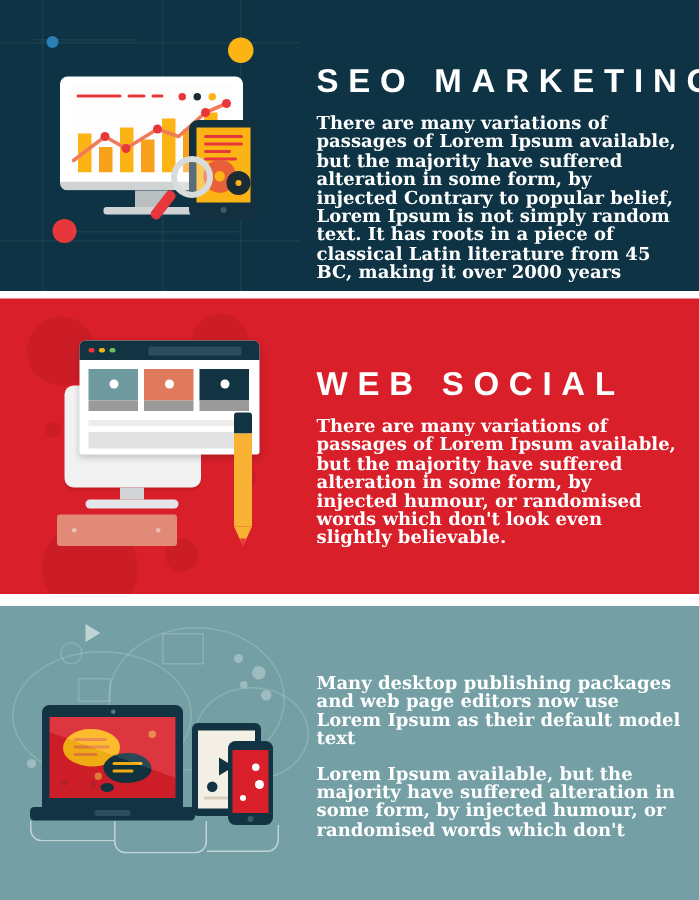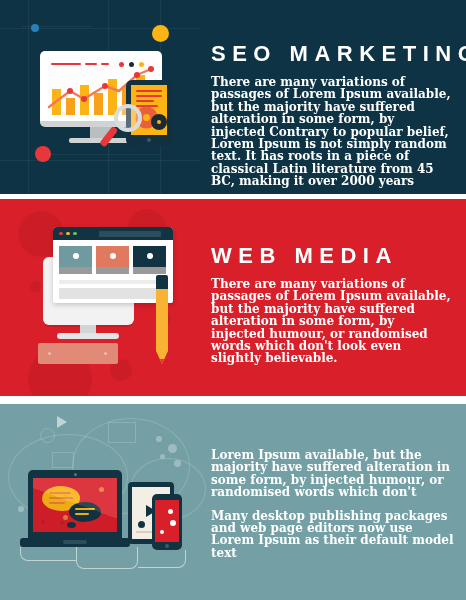--- a/index.html
+++ b/index.html
@@ -294,21 +294,21 @@
     <div class="pencil-tip" style="left:156px;top:152px;"></div>
     <div class="pencil-lead" style="left:159.6px;top:160px;"></div>
 
     <div class="ruler" style="left:38px;top:144px;width:80px;height:21px;">
       <div class="ruler-n" style="left:10px;"></div>
       <div class="ruler-n" style="left:66px;"></div>
     </div>
   </section>
 
   <div class="copy copy-web">
-    <h2>WEB MEDIA</h2>
+    <h2>WEB SOCIAL</h2>
     <p>There are many variations of passages of Lorem Ipsum available, but the majority have suffered alteration in some form, by injected humour, or randomised words which don't look even slightly believable.</p>
   </div>
 
   <section class="panel panel-social">
 
     <div class="ghost ghost-c" style="left:8px;top:30px;width:120px;height:86px;"></div>
     <div class="ghost ghost-c" style="left:72px;top:14px;width:118px;height:96px;"></div>
     <div class="ghost ghost-c" style="left:130px;top:54px;width:76px;height:62px;"></div>
     <div class="ghost" style="left:108px;top:18px;width:28px;height:21px;"></div>
     <div class="ghost ghost-c" style="left:40px;top:24px;width:15px;height:15px;border-width:1.6px;"></div>
@@ -360,17 +360,17 @@
       </div>
       <div style="position:absolute;left:13px;top:50px;width:4px;height:4px;border-radius:50%;background:#3c5a68;"></div>
     </div>
 
     <div class="cable" style="left:20px;top:143px;width:56px;height:14px;border-bottom-left-radius:8px;"></div>
     <div class="cable" style="left:76px;top:143px;width:62px;height:22px;border-bottom-left-radius:8px;border-bottom-right-radius:8px;border-right:1.6px solid rgba(255,255,255,.55);"></div>
     <div class="cable" style="left:138px;top:146px;width:48px;height:18px;border-bottom-right-radius:8px;border-left:none;border-right:1.6px solid rgba(255,255,255,.55);"></div>
   </section>
 
   <div class="copy copy-social">
+    <p>Many desktop publishing packages and web page editors now use Lorem Ipsum as their default model text</p>
     <p>Lorem Ipsum available, but the majority have suffered alteration in some form, by injected humour, or randomised words which don't</p>
-    <p>Many desktop publishing packages and web page editors now use Lorem Ipsum as their default model text</p>
   </div>
 
 </div>
 
 </body></html>

